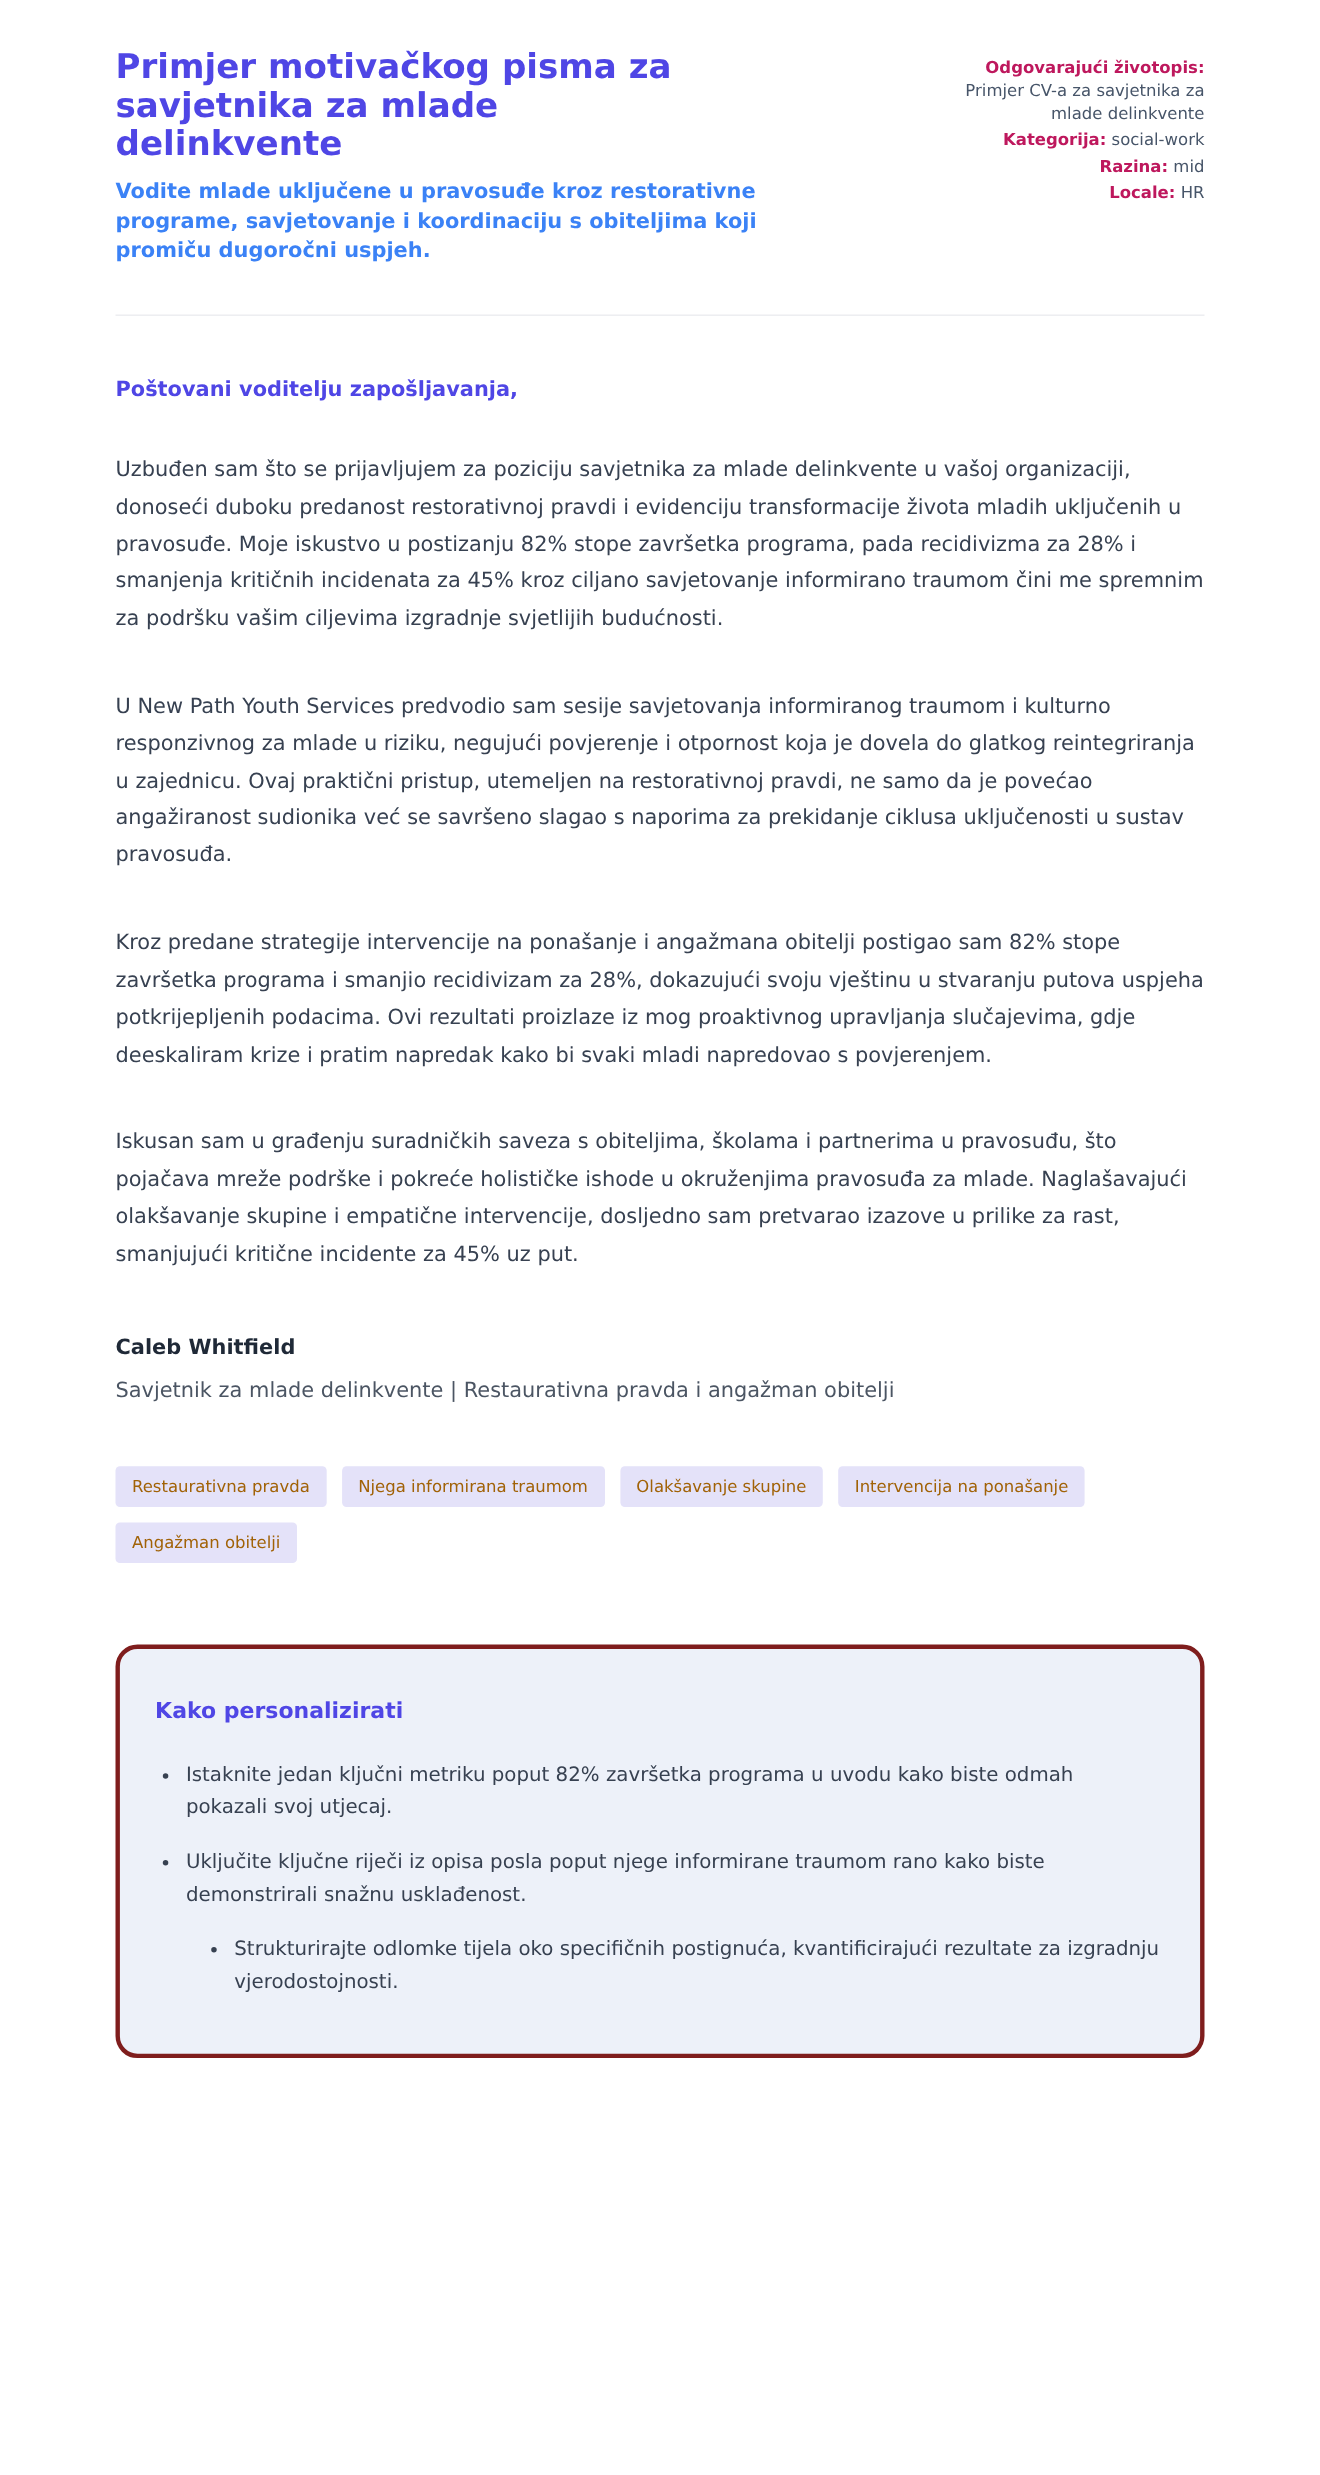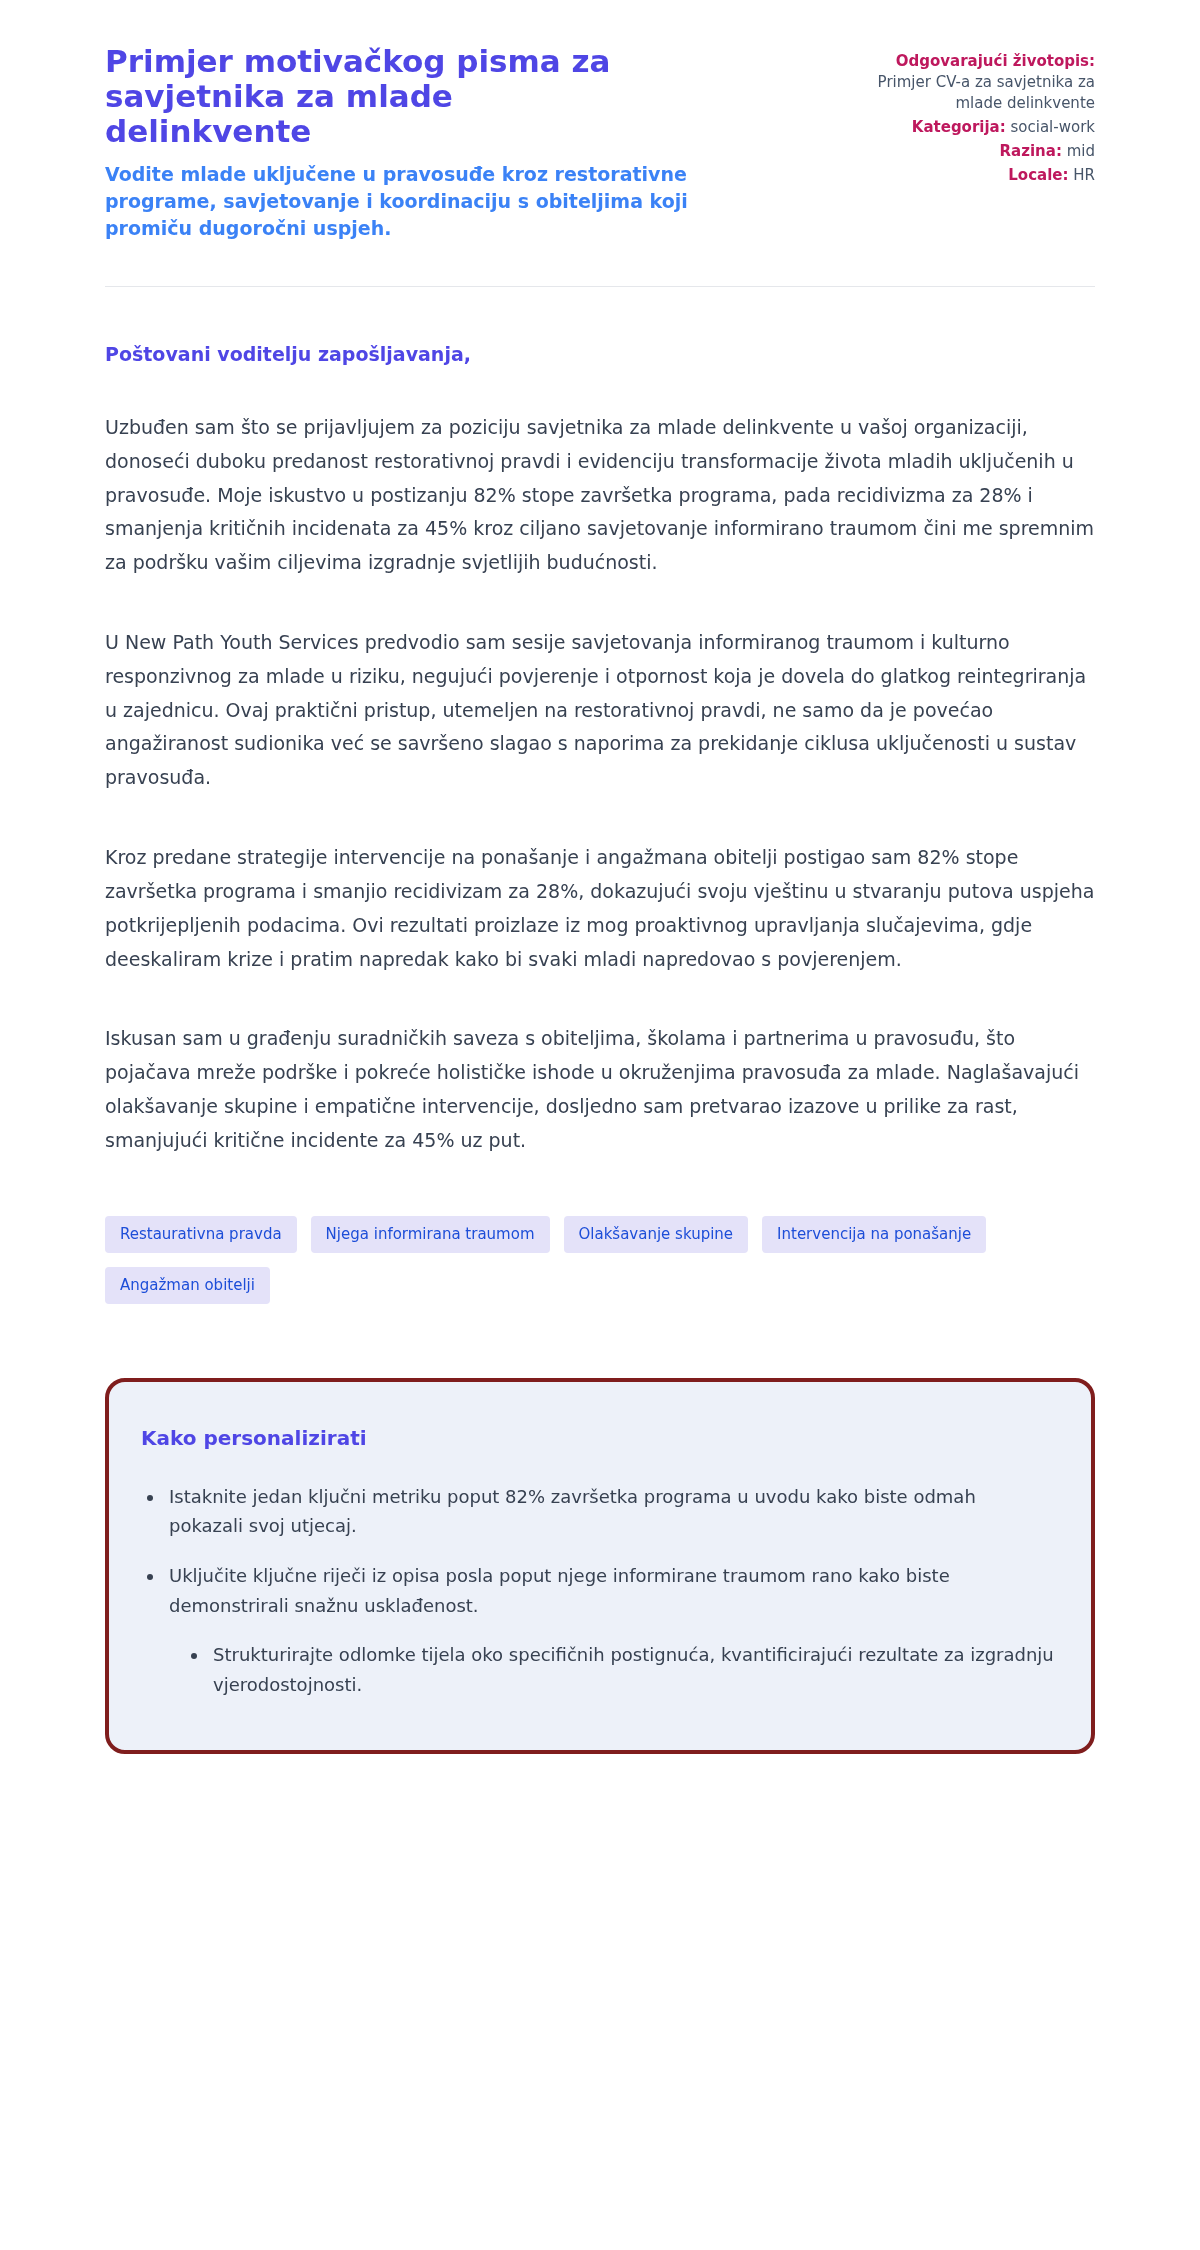--- a/index.html
+++ b/index.html
@@ -89,21 +89,21 @@
   .tags {
     margin-top: 58px;
     display: flex;
     flex-wrap: wrap;
     gap: 14px;
     max-width: 990px;
   }
   .tag-chip {
     display: inline-block;
     background: #e4e2f9;
-    color: #1d4ed8;
+    color: #a16207;
     font-size: 15px;
     line-height: 1;
     padding: 11px 15px;
     border-radius: 4px;
     white-space: nowrap;
   }
 
   
   .callout {
     margin-top: 74px;
@@ -165,20 +165,24 @@
   <hr class="divider">
 
   <div class="letter">
     <p class="greeting">Poštovani voditelju zapošljavanja,</p>
     <p class="para">Uzbuđen sam što se prijavljujem za poziciju savjetnika za mlade delinkvente u vašoj organizaciji, donoseći duboku predanost restorativnoj pravdi i evidenciju transformacije života mladih uključenih u pravosuđe. Moje iskustvo u postizanju 82% stope završetka programa, pada recidivizma za 28% i smanjenja kritičnih incidenata za 45% kroz ciljano savjetovanje informirano traumom čini me spremnim za podršku vašim ciljevima izgradnje svjetlijih budućnosti.</p>
     <p class="para">U New Path Youth Services predvodio sam sesije savjetovanja informiranog traumom i kulturno responzivnog za mlade u riziku, negujući povjerenje i otpornost koja je dovela do glatkog reintegriranja u zajednicu. Ovaj praktični pristup, utemeljen na restorativnoj pravdi, ne samo da je povećao angažiranost sudionika već se savršeno slagao s naporima za prekidanje ciklusa uključenosti u sustav pravosuđa.</p>
     <p class="para">Kroz predane strategije intervencije na ponašanje i angažmana obitelji postigao sam 82% stope završetka programa i smanjio recidivizam za 28%, dokazujući svoju vještinu u stvaranju putova uspjeha potkrijepljenih podacima. Ovi rezultati proizlaze iz mog proaktivnog upravljanja slučajevima, gdje deeskaliram krize i pratim napredak kako bi svaki mladi napredovao s povjerenjem.</p>
     <p class="para">Iskusan sam u građenju suradničkih saveza s obiteljima, školama i partnerima u pravosuđu, što pojačava mreže podrške i pokreće holističke ishode u okruženjima pravosuđa za mlade. Naglašavajući olakšavanje skupine i empatične intervencije, dosljedno sam pretvarao izazove u prilike za rast, smanjujući kritične incidente za 45% uz put.</p>
   </div>
 
+  <div class="signature">
+    <p class="signature-name">Caleb Whitfield</p>
+    <p class="signature-role">Savjetnik za mlade delinkvente | Restaurativna pravda i angažman obitelji</p>
+  </div>
 
   <div class="tags">
     <span class="tag-chip">Restaurativna pravda</span>
     <span class="tag-chip">Njega informirana traumom</span>
     <span class="tag-chip">Olakšavanje skupine</span>
     <span class="tag-chip">Intervencija na ponašanje</span>
     <span class="tag-chip">Angažman obitelji</span>
   </div>
 
   <div class="callout">

